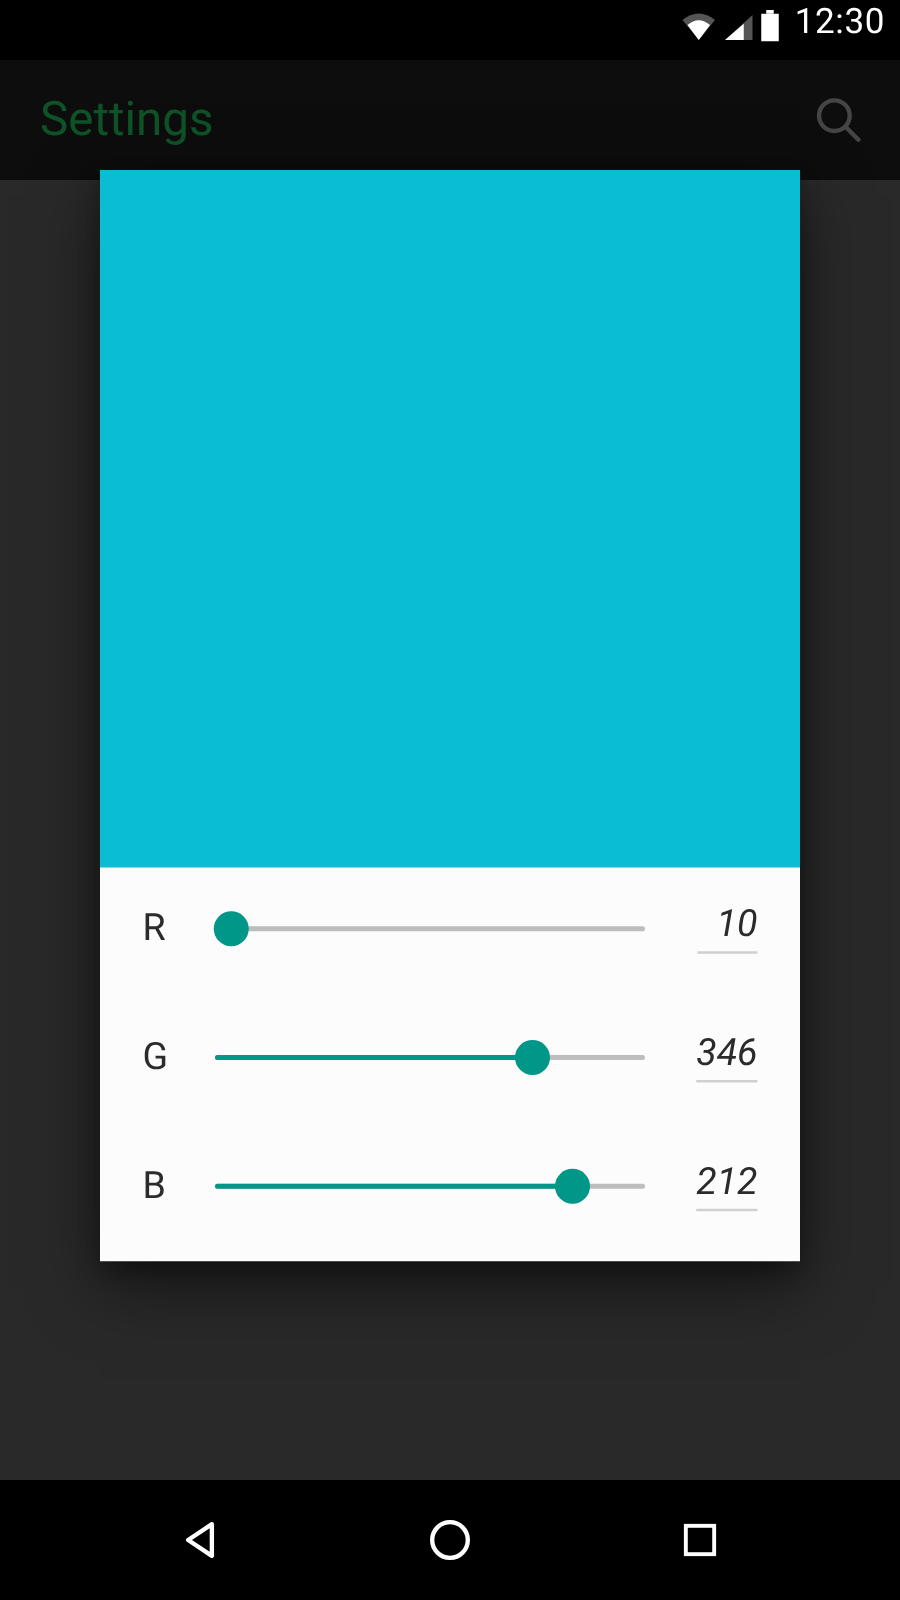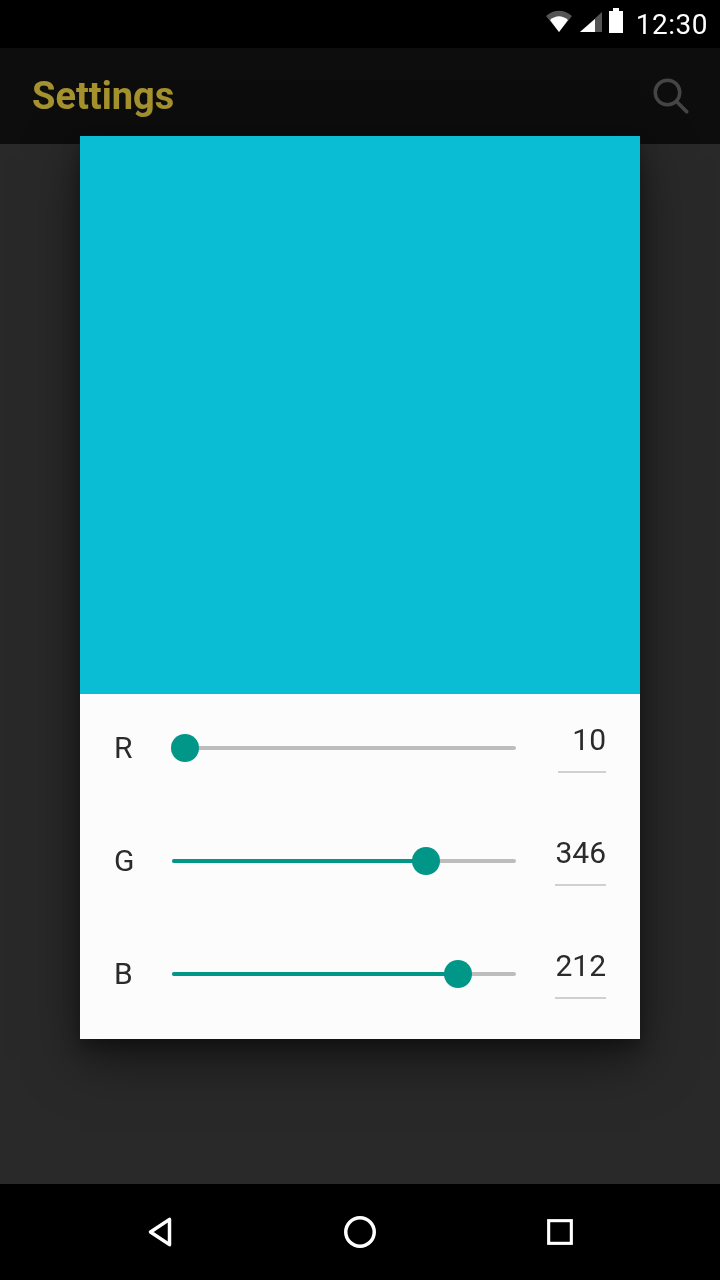--- a/index.html
+++ b/index.html
@@ -4,44 +4,43 @@
 <style>
   * { box-sizing: border-box; margin: 0; padding: 0; }
   html, body { width: 720px; height: 1280px; overflow: hidden; font-family: Roboto, "Helvetica Neue", Arial, sans-serif; }
   body { background: #000; position: relative; }
 
   
   .status-bar {
     height: 48px;
     background: #000;
     display: flex;
-    align-items: center;
     justify-content: flex-end;
     padding: 0 12px;
     gap: 6px;
     color: #fff;
     font-size: 28px;
     font-weight: 400;
   }
   .status-icons { display: flex; align-items: center; gap: 4px; }
   .status-time { margin-left: 6px; letter-spacing: 0.5px; }
 
   
   .app-bar {
     height: 96px;
     background: #151515;
     display: flex;
     align-items: center;
     justify-content: space-between;
     padding: 0 28px 0 32px;
   }
   .app-title {
-    color: #fde047;
+    color: #15803d;
     font-size: 38px;
-    font-weight: 700;
+    font-weight: 400;
   }
   .search-btn {
     color: #6b6b6b;
     display: flex;
     align-items: center;
   }
 
   
   .content-area {
     position: absolute;
@@ -122,24 +121,25 @@
   }
   .slider-value-wrap {
     width: 62px;
     text-align: right;
     position: relative;
   }
   .slider-value {
     font-size: 30px;
     color: #2b2b2b;
     display: inline-block;
-    padding-bottom: 14px;
+    padding-bottom: 4px;
     border-bottom: 2px solid #d0d0d0;
     min-width: 48px;
     text-align: right;
+    font-style: italic;
   }
 
   
   .nav-bar {
     position: absolute;
     bottom: 0;
     left: 0; right: 0;
     height: 96px;
     background: #000;
     display: flex;

